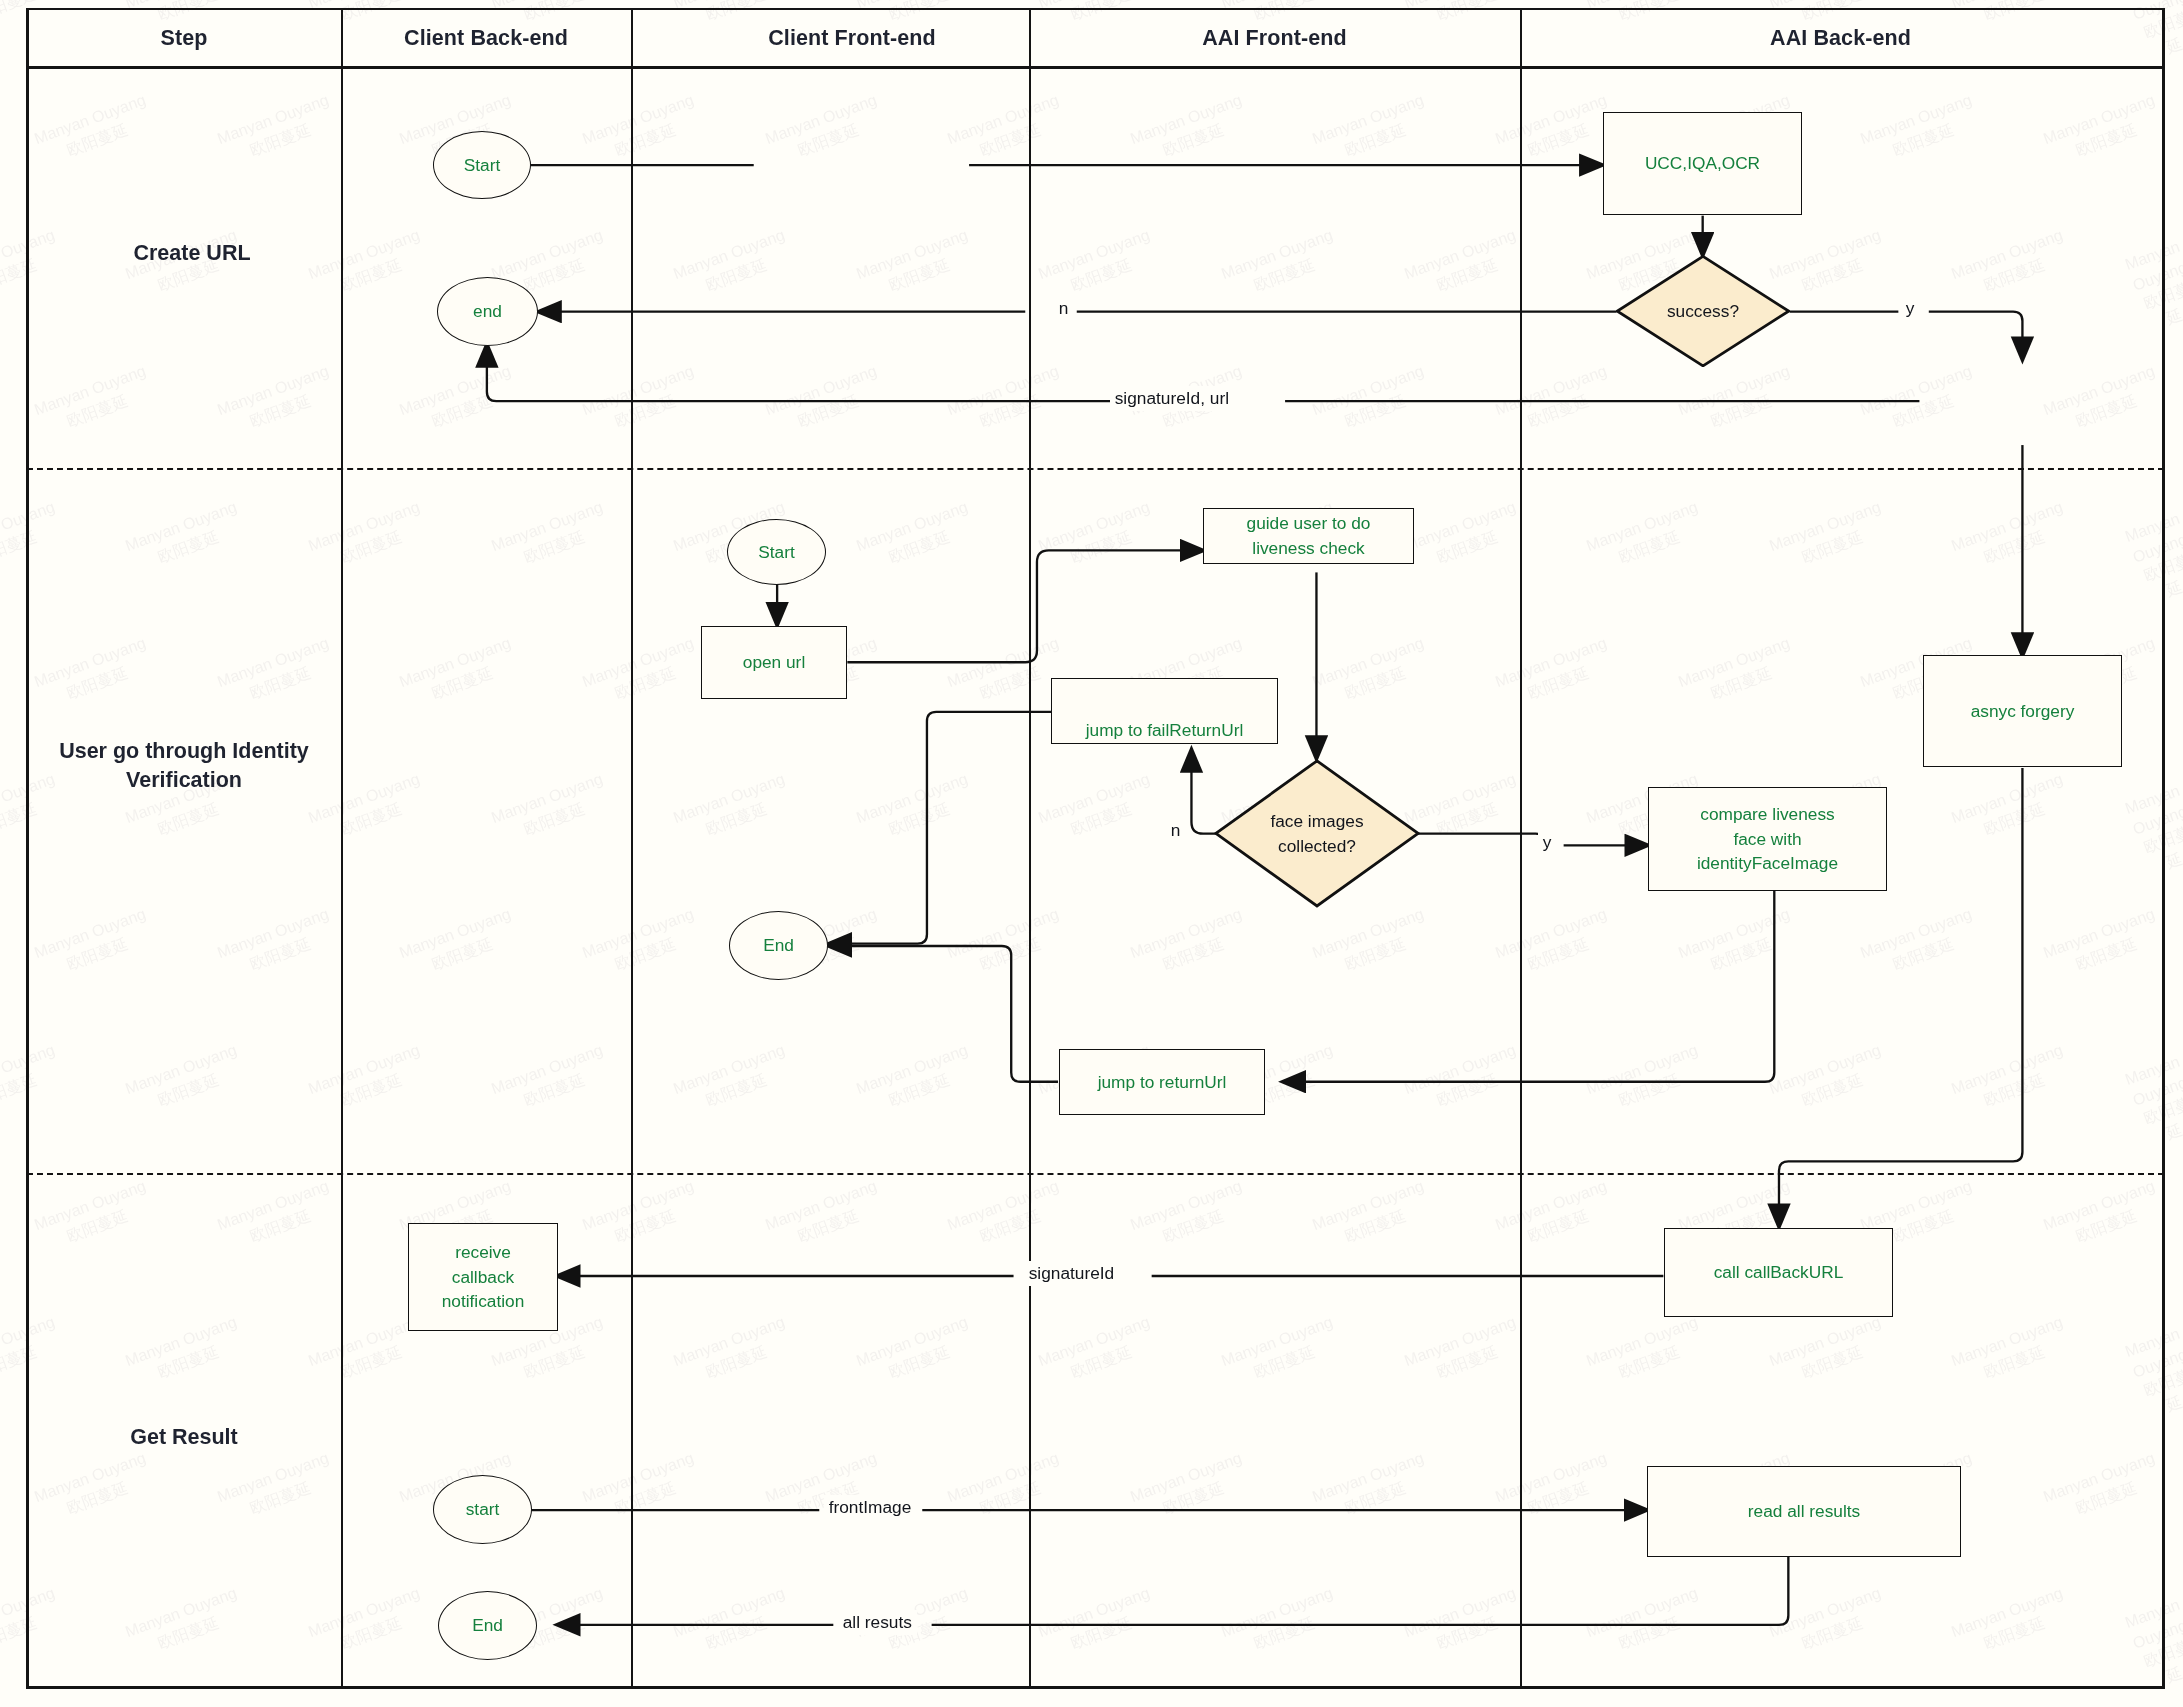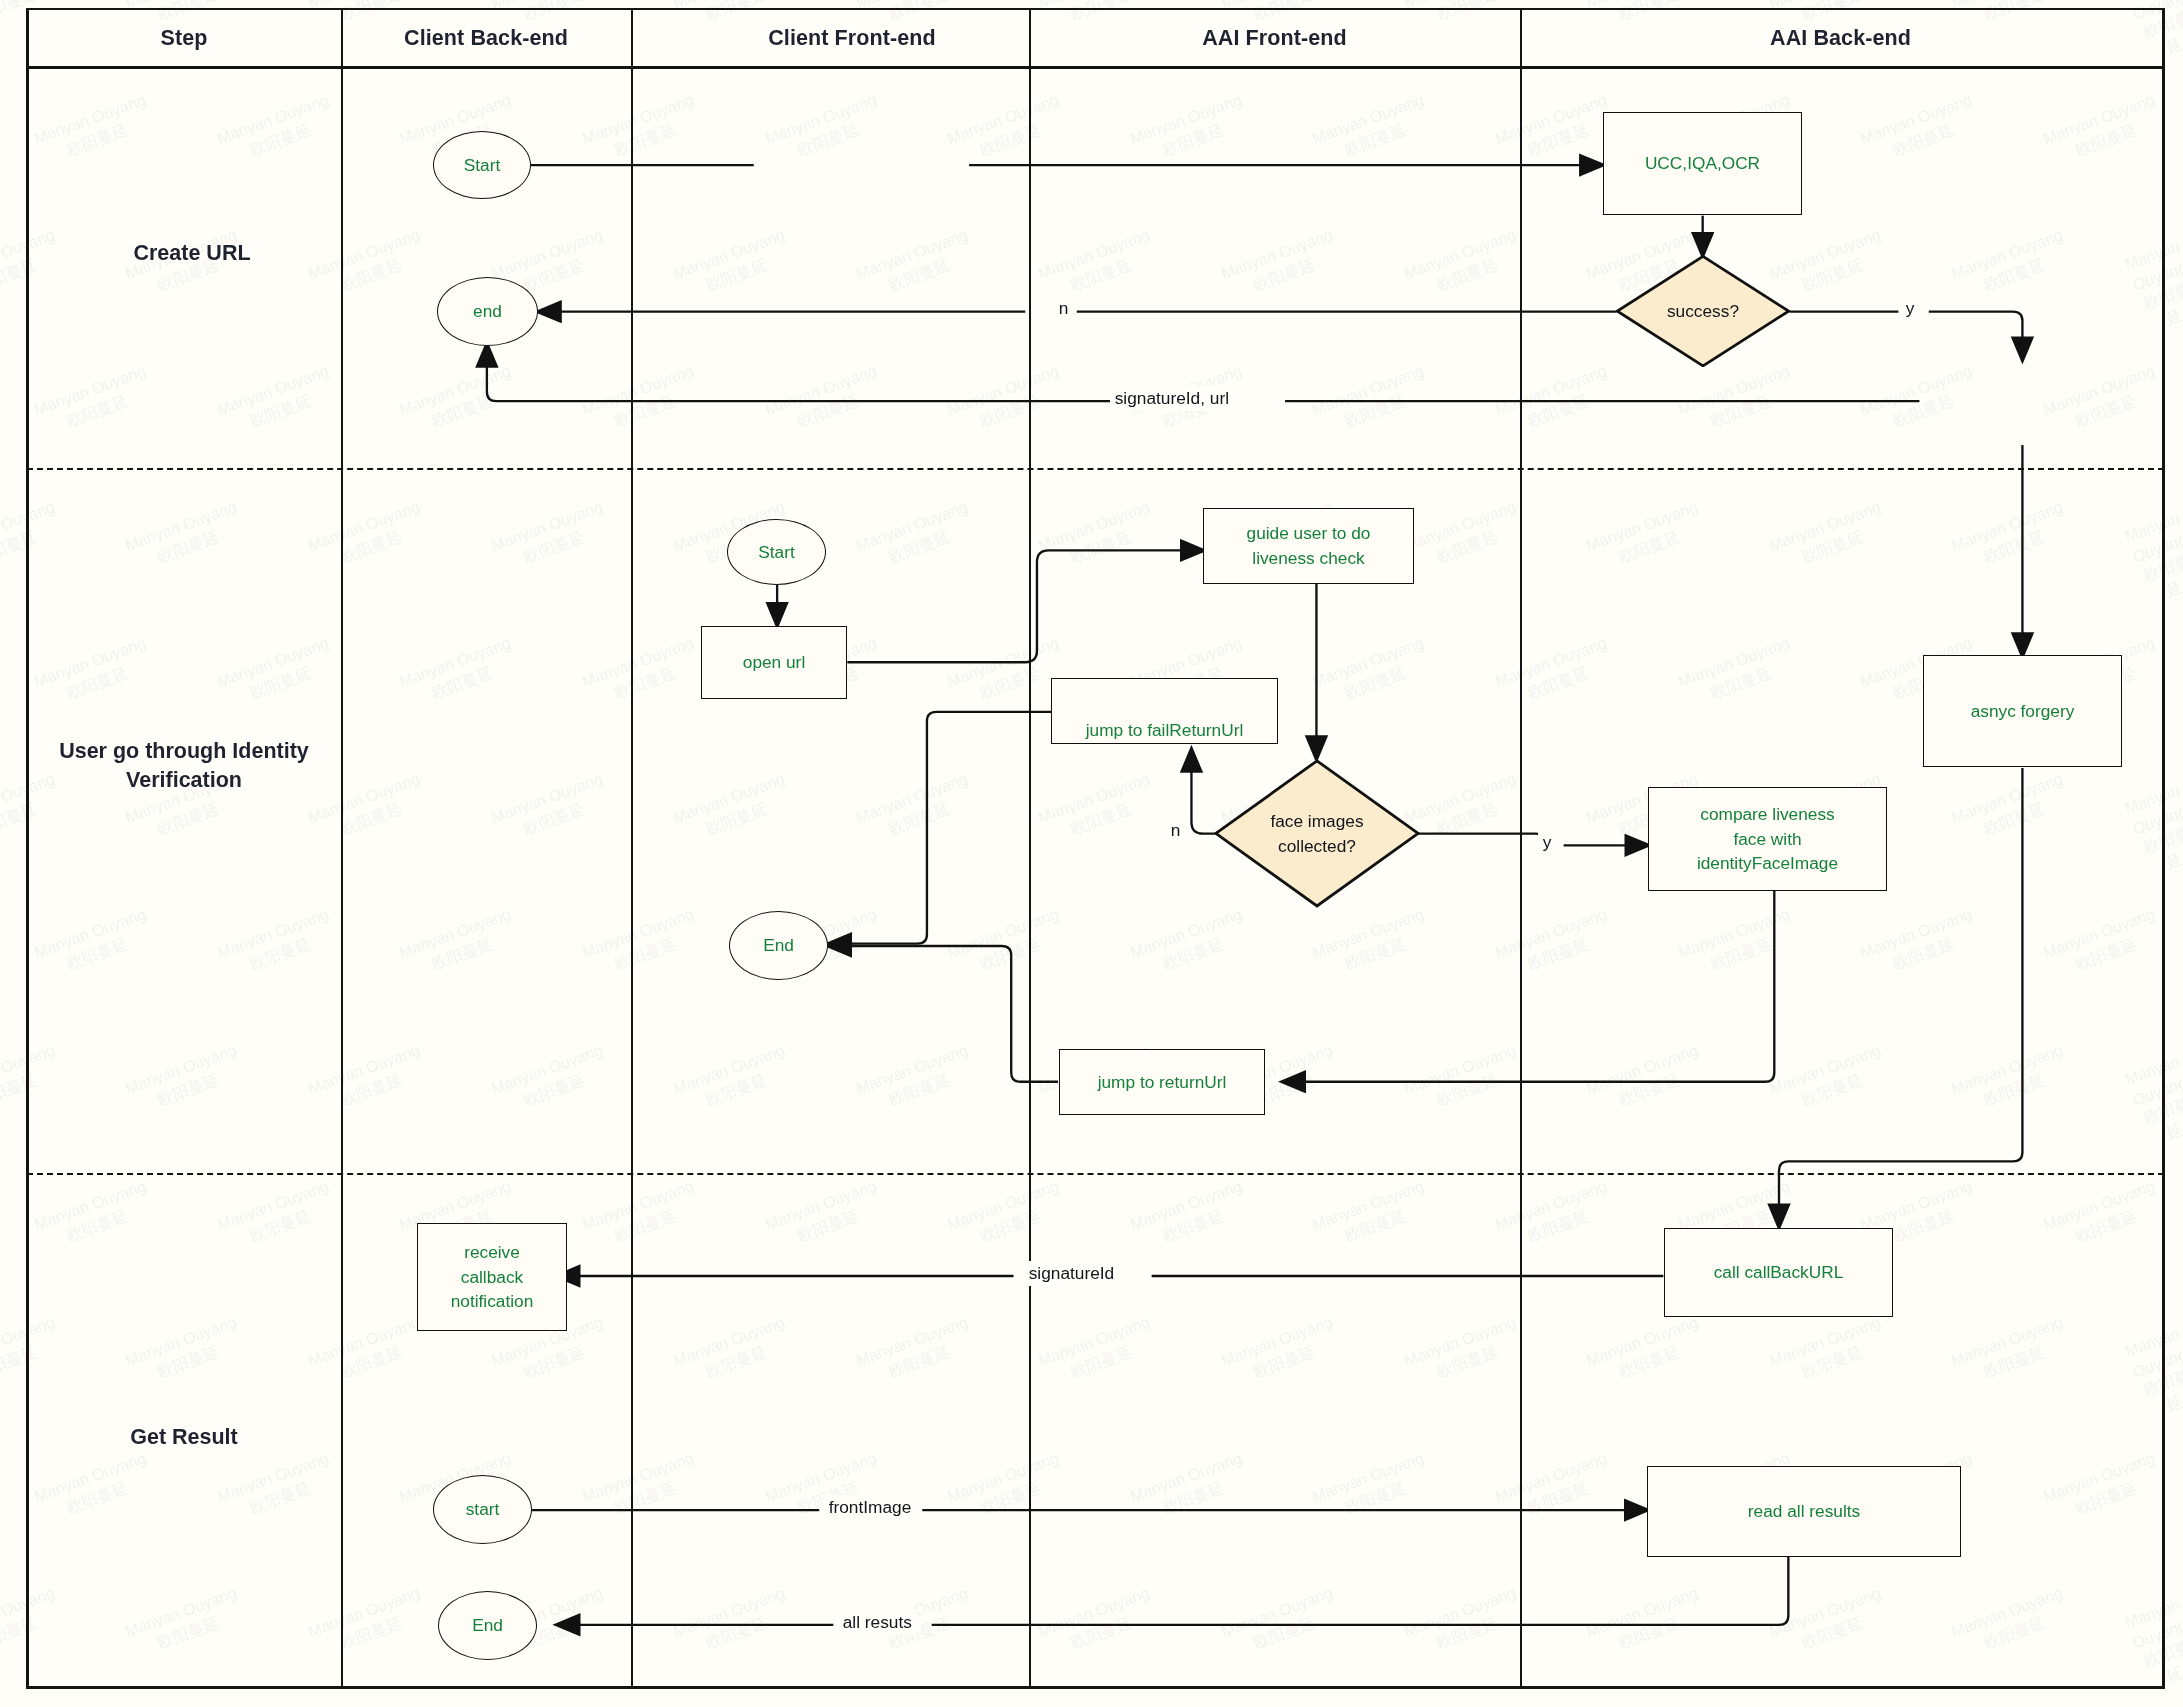--- a/index.html
+++ b/index.html
@@ -578,21 +578,21 @@
   <div class="edge-label" style="left:1110px; top:386px;">signatureId, url</div>
 
   <div class="node terminal" style="left:727px; top:519px; width:99px; height:66px;">
     <span>Start</span>
   </div>
 
   <div class="node rect" style="left:701px; top:626px; width:146px; height:73px;">
     <span>open url</span>
   </div>
 
-  <div class="node rect" style="left:1203px; top:508px; width:211px; height:76px;text-align:center;">
+  <div class="node rect" style="left:1203px; top:508px; width:211px; height:56px;text-align:center;">
     <span style="white-space:pre-line;">guide user to do
 liveness check</span>
   </div>
 
   <div class="node rect" style="left:1051px; top:678px; width:227px; height:66px;align-items:flex-end;">
     <span>jump to failReturnUrl</span>
   </div>
 
   <div class="decision" style="left:1214px; top:759px; width:206px; height:149px;">
     <svg class="diamond-shape" viewBox="0 0 440 318" preserveAspectRatio="none">
@@ -616,21 +616,21 @@
   </div>
 
   <div class="node rect" style="left:1923px; top:655px; width:199px; height:112px;">
     <span>asnyc forgery</span>
   </div>
 
   <div class="node rect" style="left:1059px; top:1049px; width:206px; height:66px;">
     <span>jump to returnUrl</span>
   </div>
 
-  <div class="node rect" style="left:408px; top:1223px; width:150px; height:108px;margin-left:9px;">
+  <div class="node rect" style="left:408px; top:1223px; width:150px; height:108px;">
     <span style="white-space:pre-line;">receive
 callback
 notification</span>
   </div>
 
   <div class="node rect" style="left:1664px; top:1228px; width:229px; height:89px;">
     <span>call callBackURL</span>
   </div>
 
   <div class="edge-label" style="left:1024px; top:1261px;">signatureId</div>

